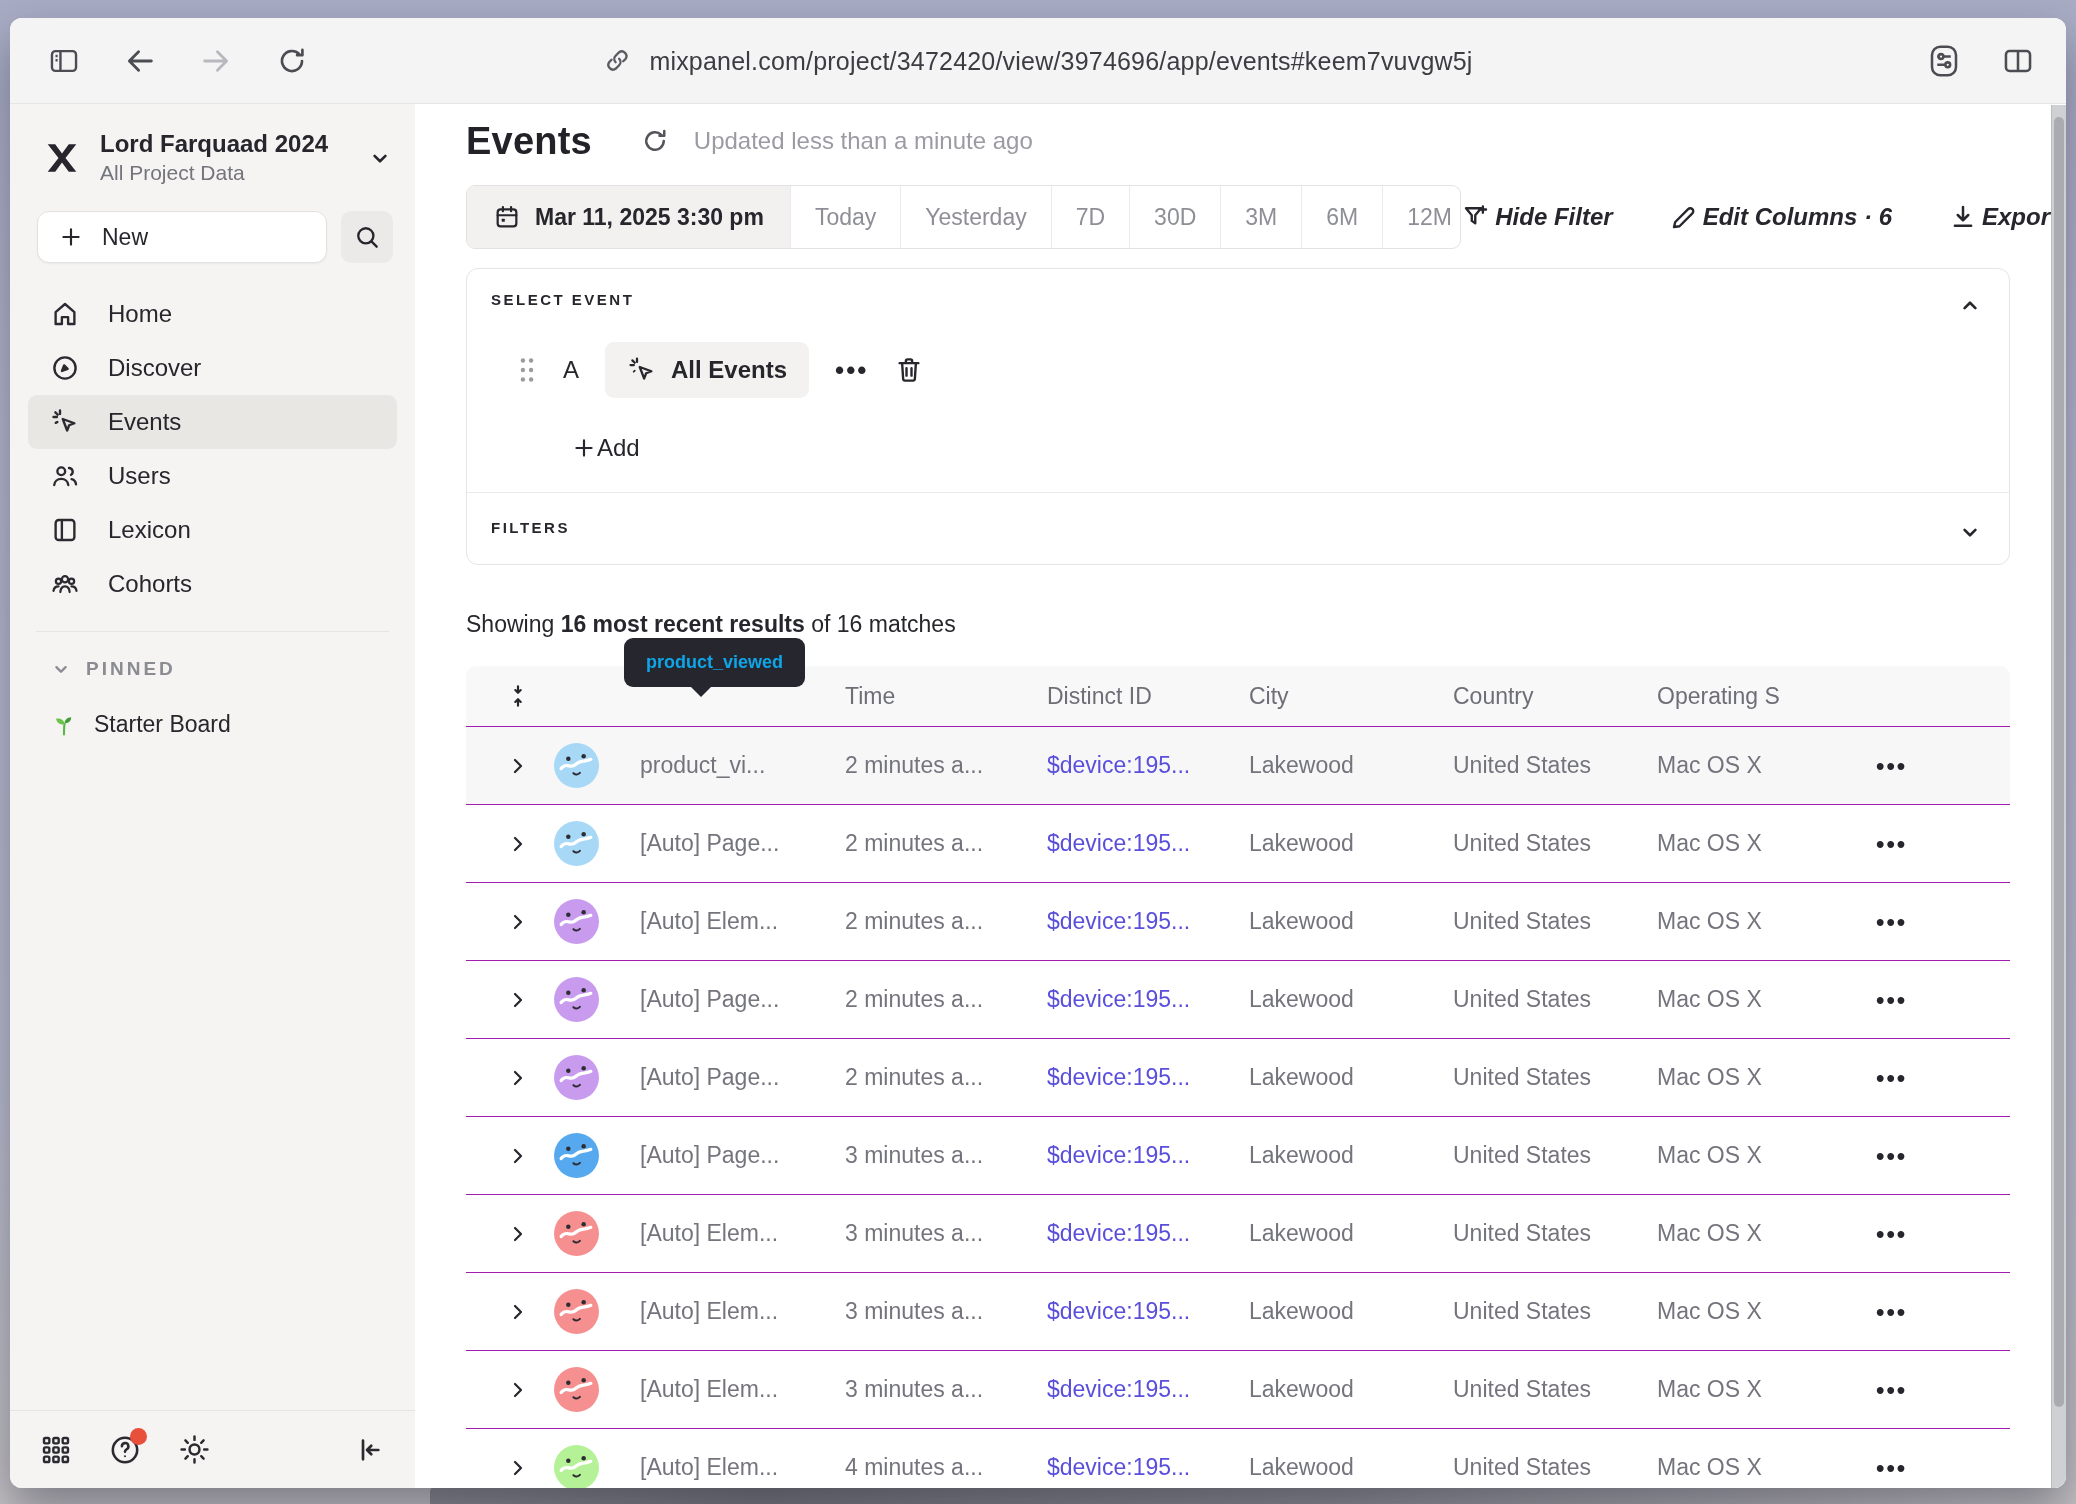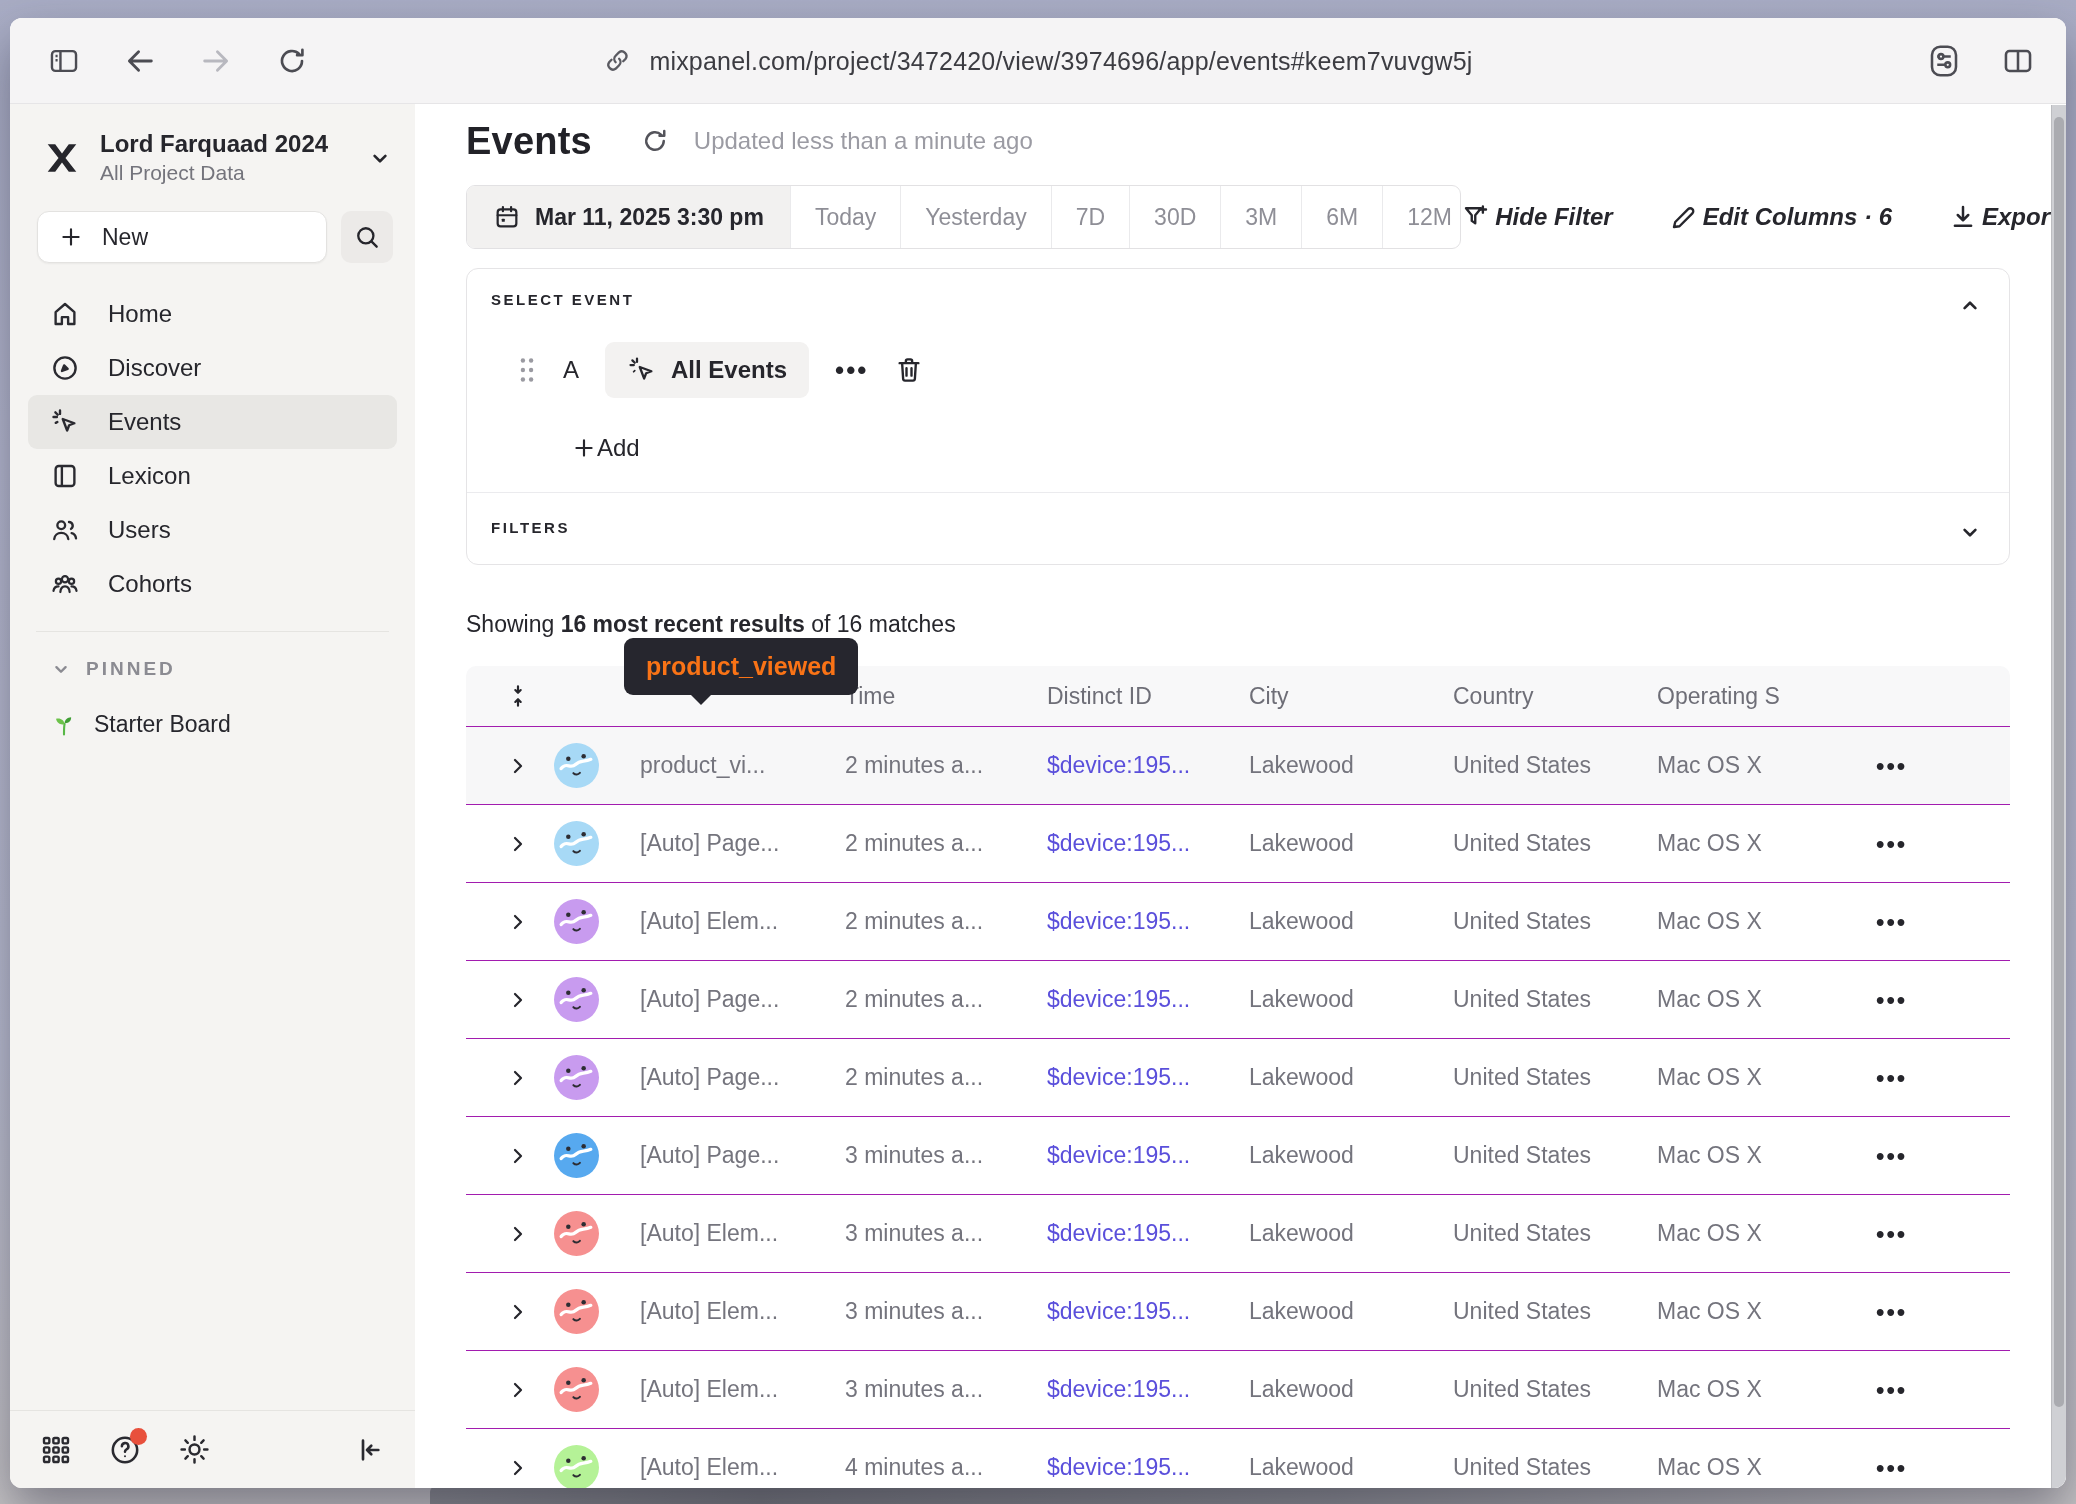--- a/index.html
+++ b/index.html
@@ -110,22 +110,22 @@
   .collapse-all { color:#26262c; display:flex; justify-content:center; cursor:pointer; }
   .row { height:78px; border-top:1px solid #a21caf; font-size:23px; color:#74747d; cursor:pointer; }
   .row.hover { background:#f7f7f8; }
   .row-chevron { display:flex; justify-content:center; color:#26262c; }
   .avatar { width:45px; height:45px; margin-left:12px; }
   .cell-event { padding-left:32px; }
   .cell-link { color:#5a4fdb; }
   .row-dots { font-size:24px; font-weight:700; color:#26262c; letter-spacing:2px; padding-left:30px; }
 
   
-  .tooltip { position:absolute; left:209px; top:534px; background:#26262e; color:#f97316;
-    border-radius:9px; padding:14px 22px; font-size:25px; font-weight:600; z-index:5; }
+  .tooltip { position:absolute; left:209px; top:534px; background:#26262e; color:#0ea5e9;
+    border-radius:9px; padding:14px 22px; font-size:18px; font-weight:600; z-index:5; }
   .tooltip::after { content:""; position:absolute; left:66px; bottom:-10px; width:0; height:0;
     border-left:11px solid transparent; border-right:11px solid transparent; border-top:11px solid #26262e; }
 
   
   .v-scroll-track { position:absolute; right:0; top:87px; bottom:0; width:15px; background:#cfd0d4;
     border-left:1px solid #bcbdc1; }
   .v-scroll-thumb { position:absolute; left:2px; right:2px; top:12px; height:1290px;
     background:#aaabb0; border-radius:6px; }
 
   svg { display:block; }
@@ -253,36 +253,36 @@
             <span class="nav-icon">
               <svg width="30" height="30" viewBox="0 0 24 24" fill="none" stroke="currentColor" stroke-width="1.9" stroke-linecap="round" stroke-linejoin="round">
                 <path d="M10.2 9.6 19.5 13l-4.2 1.6-1.6 4.2-3.5-9.2z"></path>
                 <path d="M8 2.8v2.7M2.8 8h2.7M4.3 4.3l1.9 1.9M4.6 12.7l1.3-.7"></path>
               </svg>
             </span>
             <span>Events</span>
           </div>
           <div class="nav-item">
             <span class="nav-icon">
-              <svg width="30" height="30" viewBox="0 0 24 24" fill="none" stroke="currentColor" stroke-width="1.9">
-                <rect x="4.5" y="4" width="15" height="16" rx="2.5"></rect>
-                <line x1="9.5" y1="4" x2="9.5" y2="20"></line>
-              </svg>
-            </span>
-            <span>Lexicon</span>
-          </div>
-          <div class="nav-item">
-            <span class="nav-icon">
               <svg width="30" height="30" viewBox="0 0 24 24" fill="none" stroke="currentColor" stroke-width="1.9" stroke-linecap="round">
                 <circle cx="9" cy="8.2" r="3.1"></circle>
                 <path d="M3.4 19.2c.3-3 2.6-4.9 5.6-4.9s5.3 1.9 5.6 4.9"></path>
                 <path d="M15.2 5.6a3 3 0 0 1 1.6 5.5M17.3 14.5c2.1.5 3.3 2 3.5 4.2"></path>
               </svg>
             </span>
             <span>Users</span>
+          </div>
+          <div class="nav-item">
+            <span class="nav-icon">
+              <svg width="30" height="30" viewBox="0 0 24 24" fill="none" stroke="currentColor" stroke-width="1.9">
+                <rect x="4.5" y="4" width="15" height="16" rx="2.5"></rect>
+                <line x1="9.5" y1="4" x2="9.5" y2="20"></line>
+              </svg>
+            </span>
+            <span>Lexicon</span>
           </div>
           <div class="nav-item">
             <span class="nav-icon">
               <svg width="30" height="30" viewBox="0 0 24 24" fill="none" stroke="currentColor" stroke-width="1.8" stroke-linecap="round">
                 <circle cx="6.8" cy="9.8" r="2.1"></circle>
                 <circle cx="12" cy="8.2" r="2.5"></circle>
                 <circle cx="17.2" cy="9.8" r="2.1"></circle>
                 <path d="M2.8 17.5c.3-2.2 1.8-3.6 4-3.6M8.3 18.4c.2-2.8 1.7-4.5 3.7-4.5s3.5 1.7 3.7 4.5M17.2 13.9c2.2 0 3.7 1.4 4 3.6"></path>
               </svg>
             </span>

